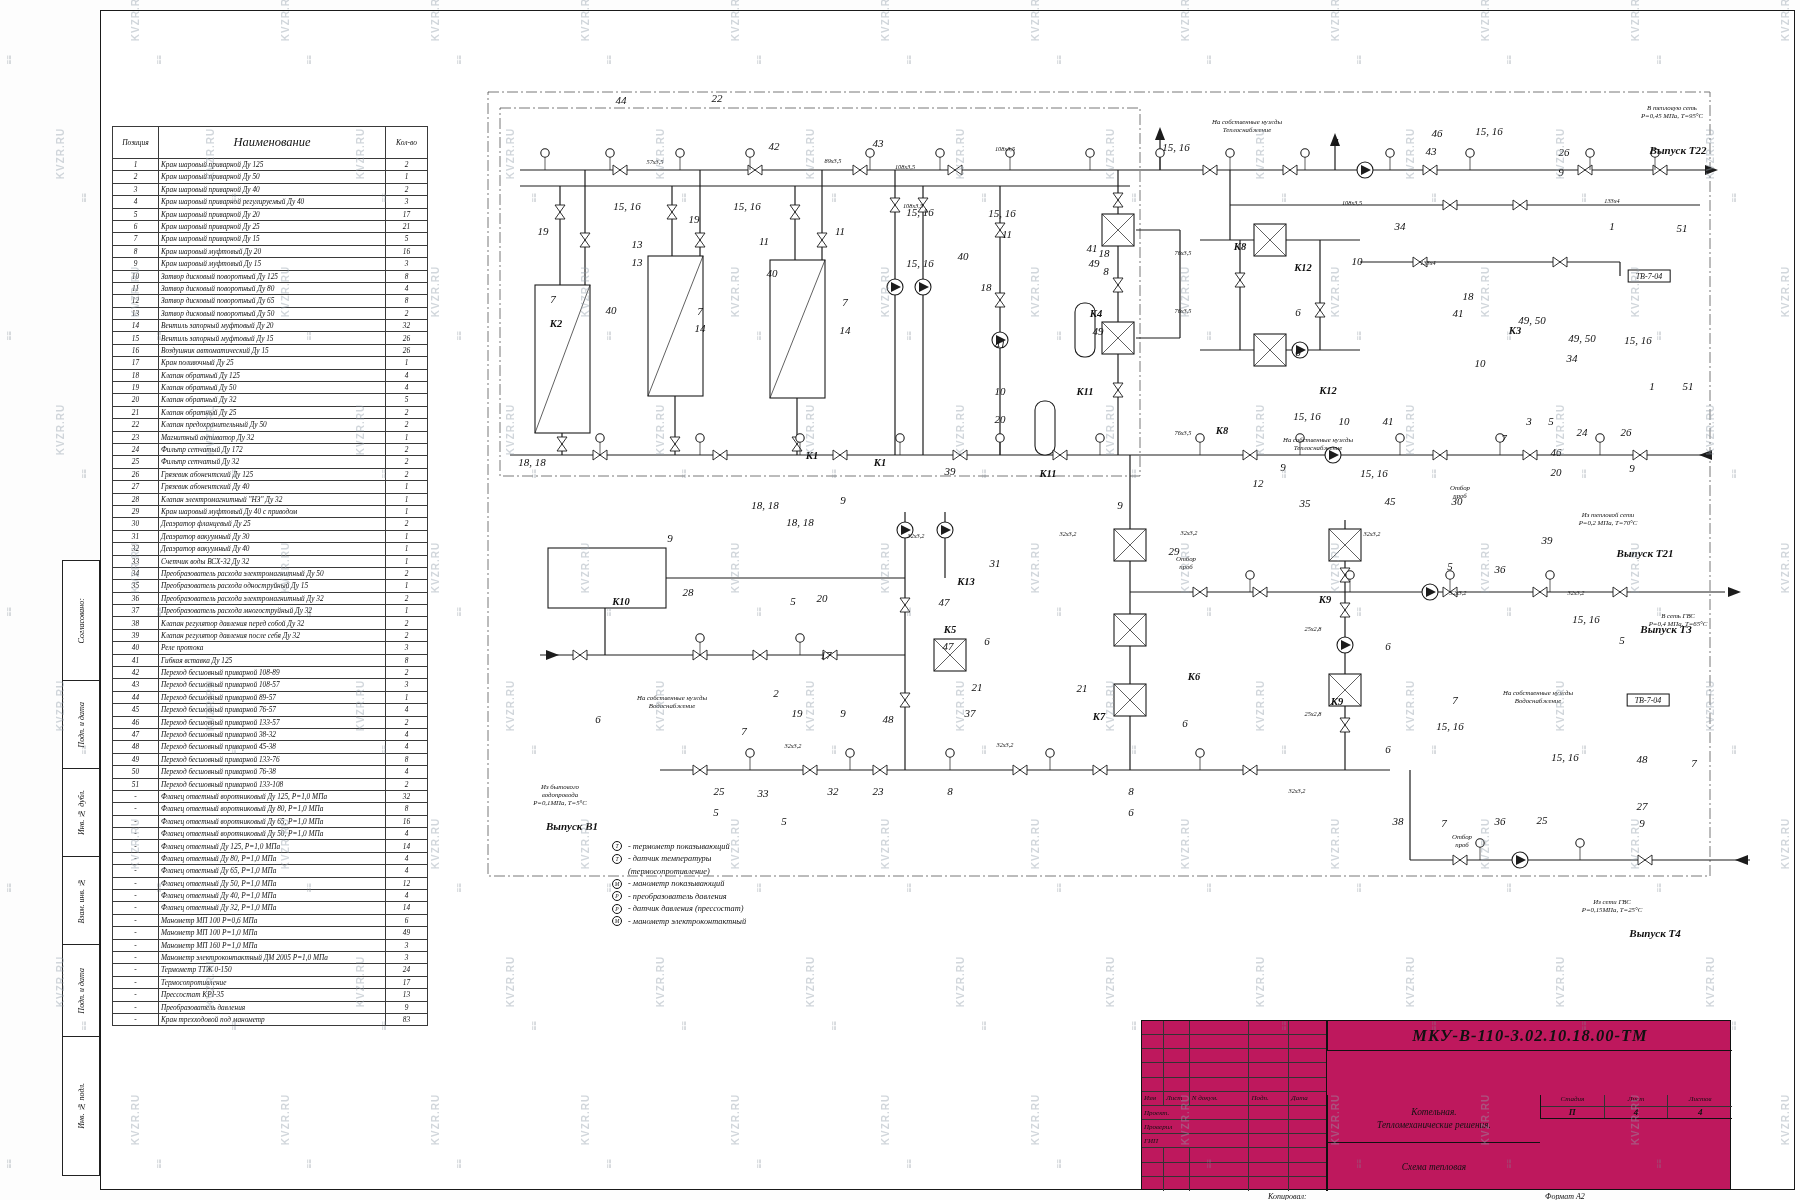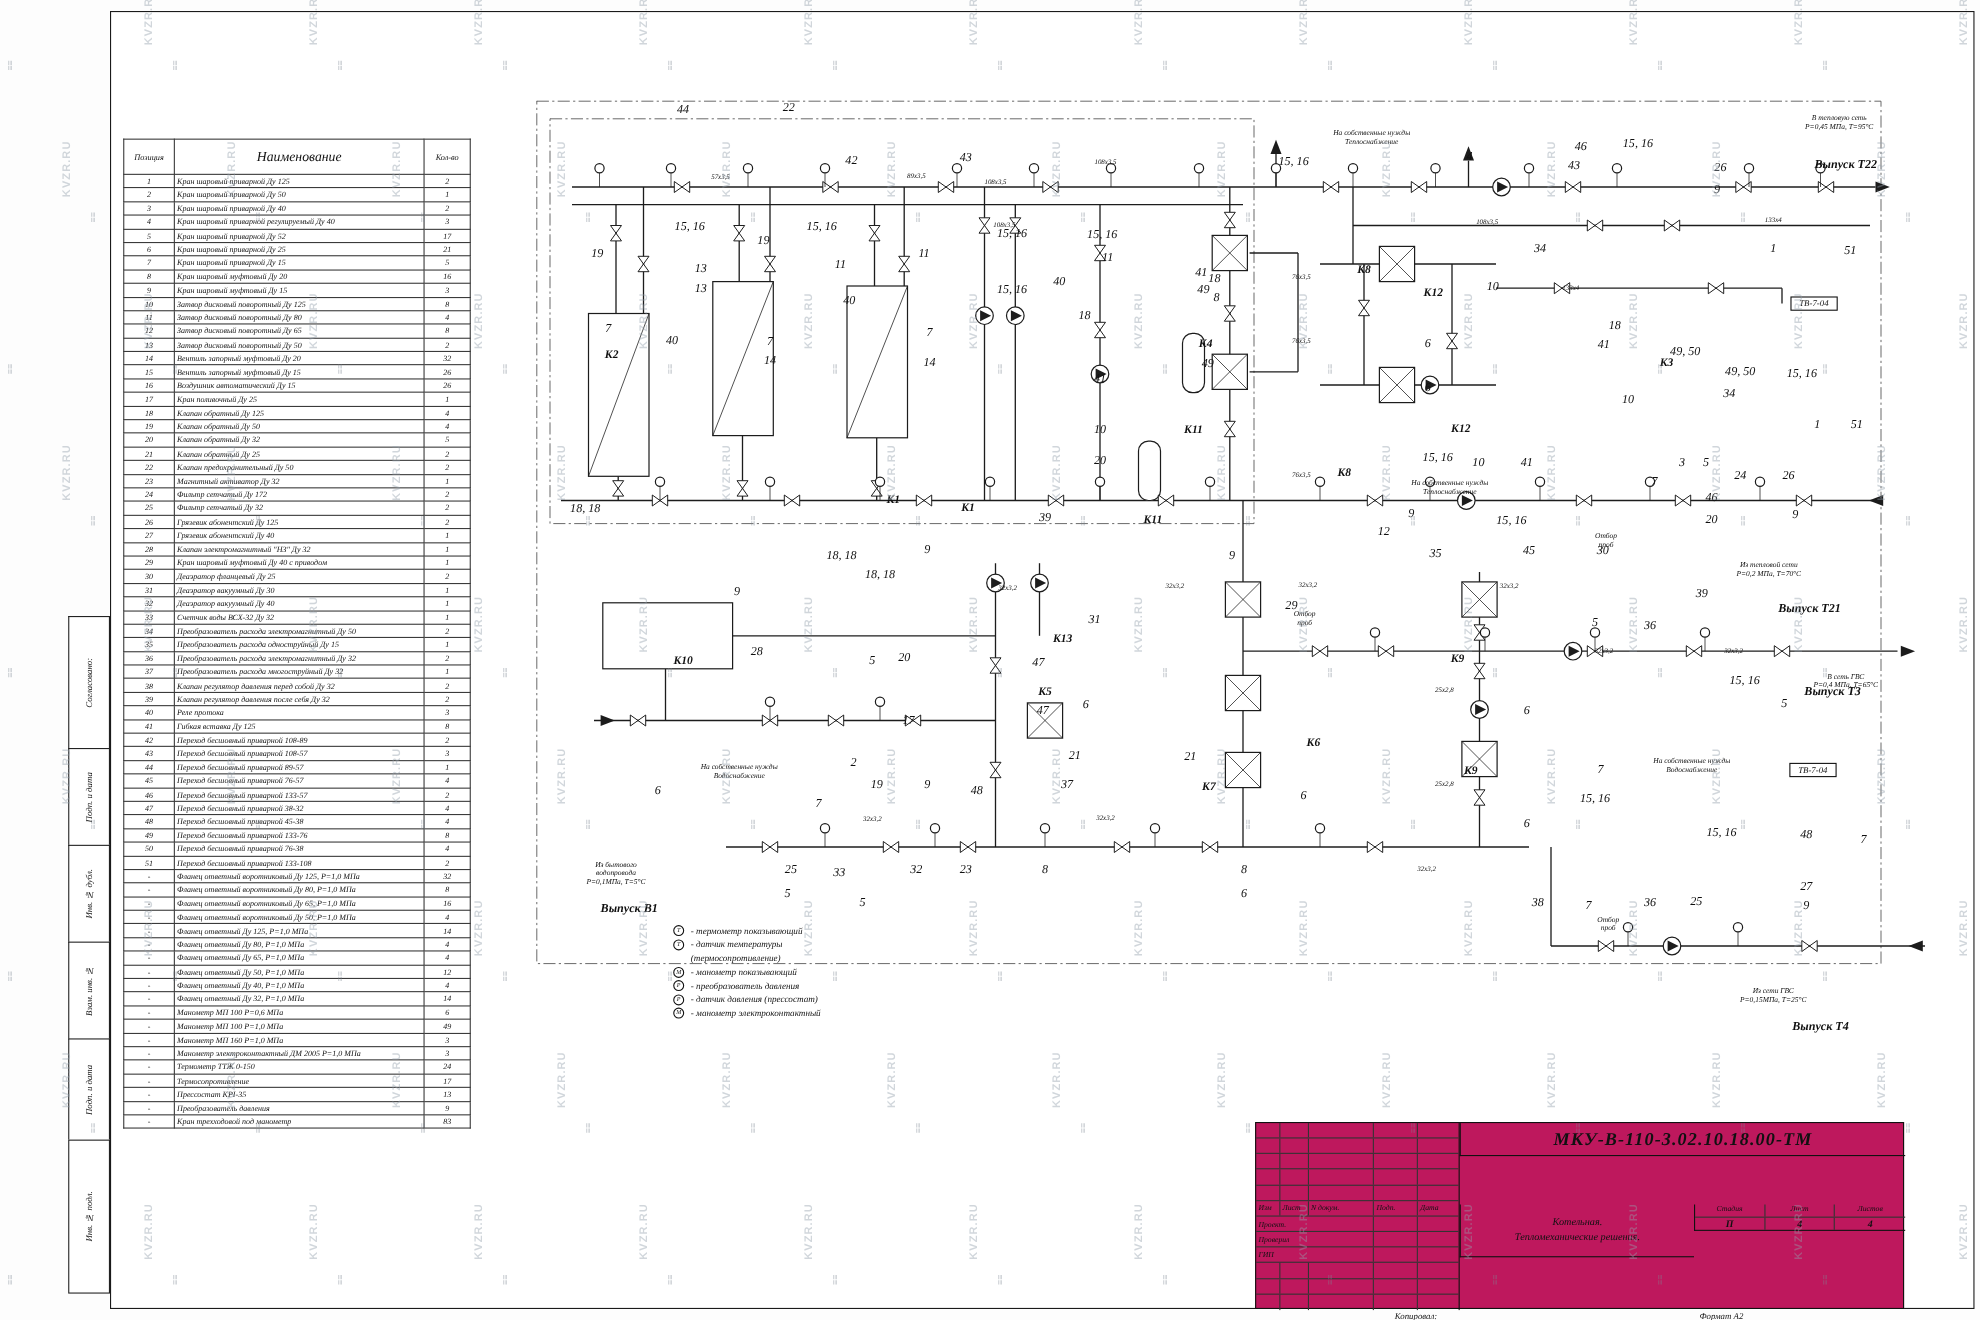--- a/index.html
+++ b/index.html
@@ -124,21 +124,21 @@
           <td class="nm">Кран шаровый приварной Ду 40</td>
           <td class="ct">2</td>
         </tr>
         <tr>
           <td class="ct">4</td>
           <td class="nm">Кран шаровый приварной регулируемый Ду 40</td>
           <td class="ct">3</td>
         </tr>
         <tr>
           <td class="ct">5</td>
-          <td class="nm">Кран шаровый приварной Ду 52</td>
+          <td class="nm">Кран шаровый приварной Ду 20</td>
           <td class="ct">17</td>
         </tr>
         <tr>
           <td class="ct">6</td>
           <td class="nm">Кран шаровый приварной Ду 25</td>
           <td class="ct">21</td>
         </tr>
         <tr>
           <td class="ct">7</td>
           <td class="nm">Кран шаровый приварной Ду 15</td>
@@ -1024,20 +1024,21 @@
       <div class="tbl-row">
         <div class="tbl-c w0"></div>
         <div class="tbl-c w1"></div>
         <div class="tbl-c w2"></div>
         <div class="tbl-c w3"></div>
         <div class="tbl-c w4"></div>
       </div>
     </div>
   <div class="tb-object">Котельная.
 Тепломеханические решения.</div>
+  <div class="tb-sheetname">Схема тепловая</div>
   <div class="tb-stage">
     <div class="hdr">
       <div>Стадия</div>
       <div>Лист</div>
       <div>Листов</div>
     </div>
     <div class="val">
       <div>П</div>
       <div>4</div>
       <div>4</div>

